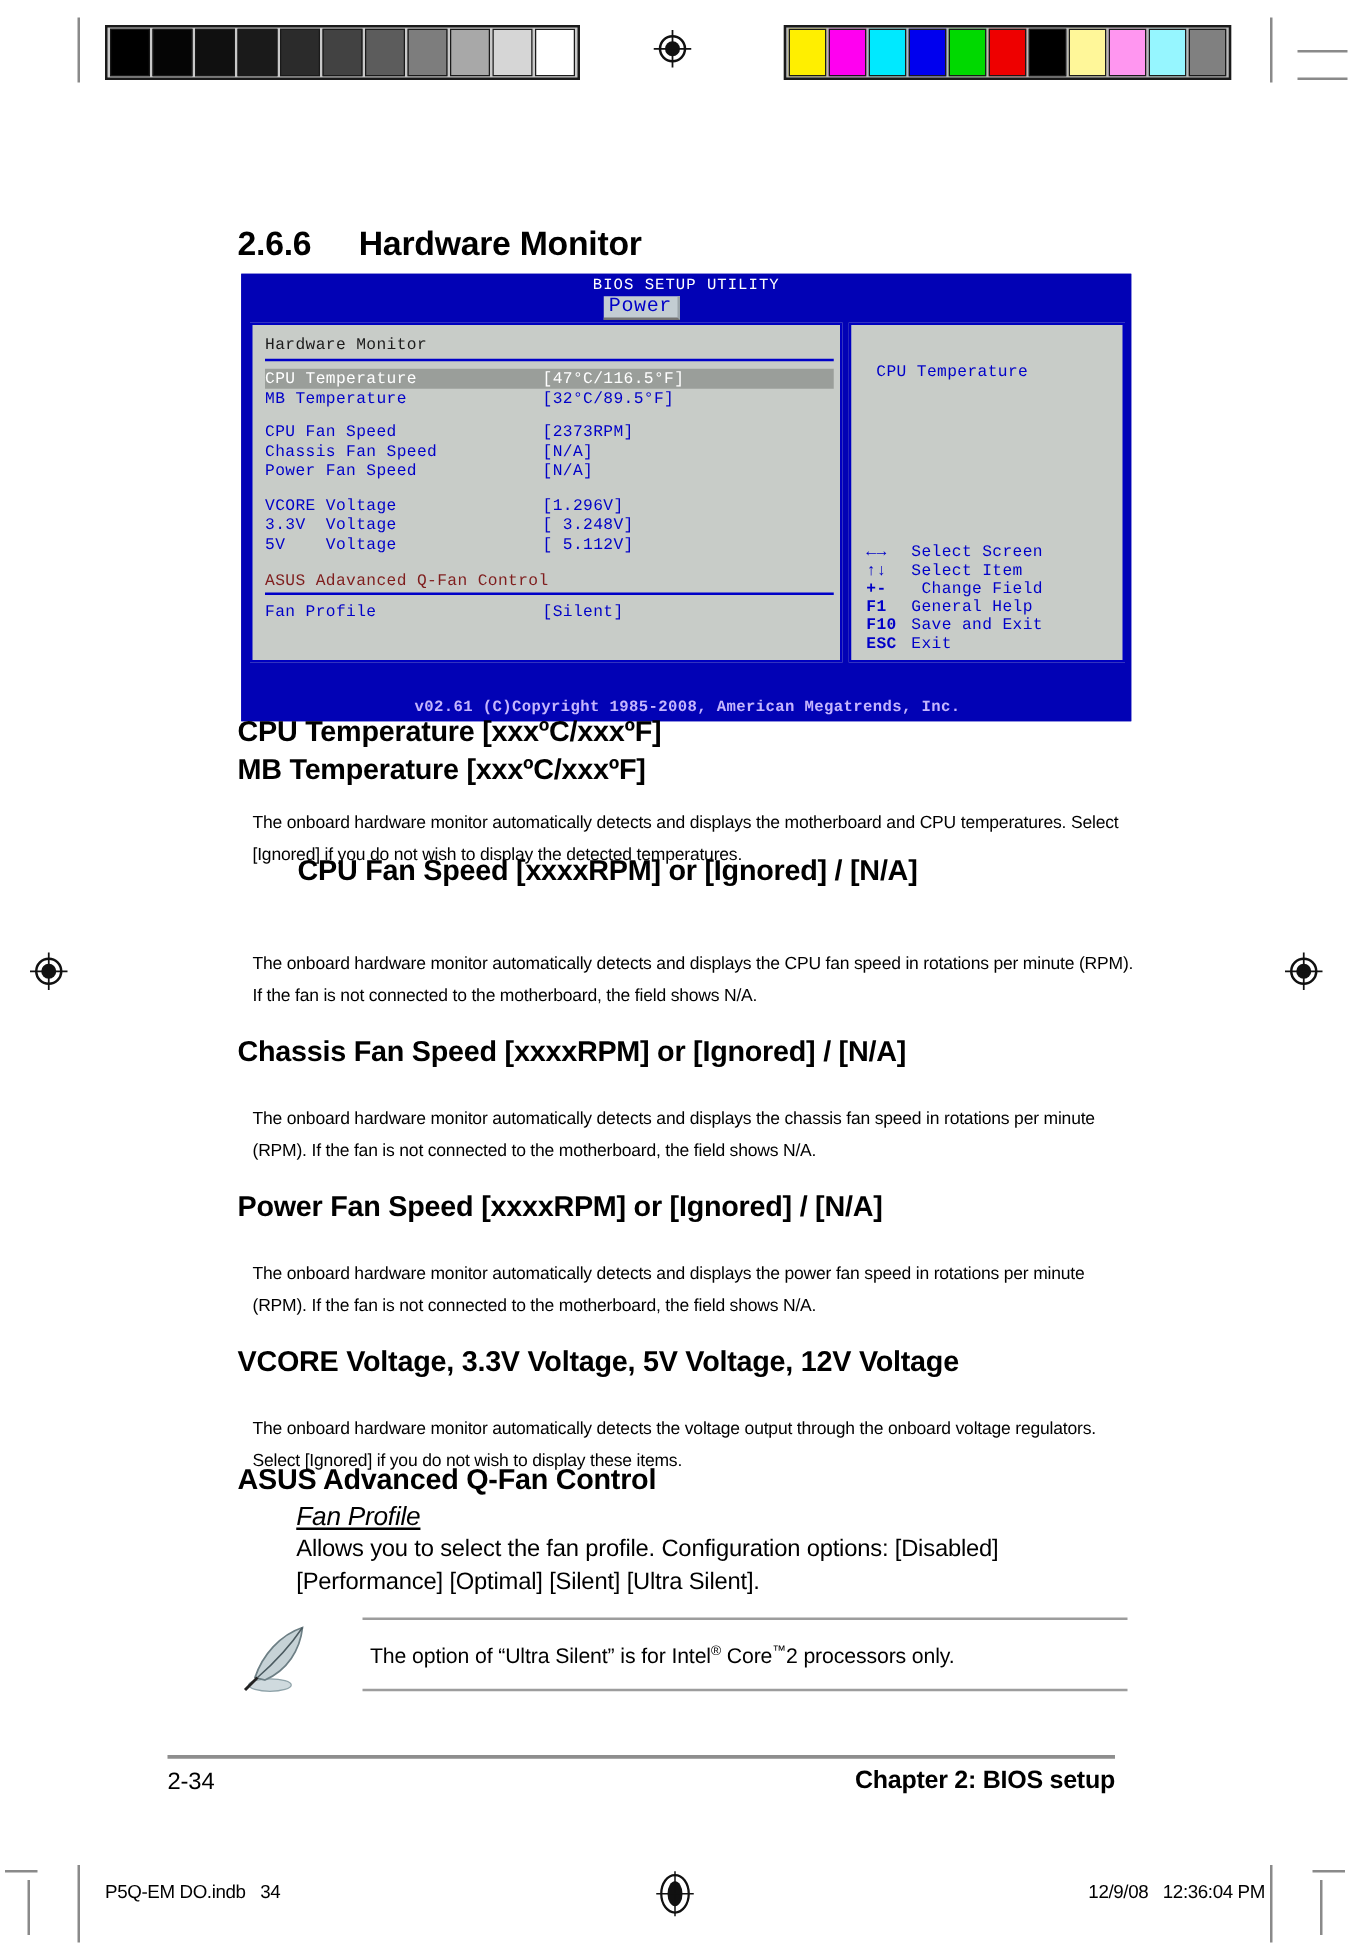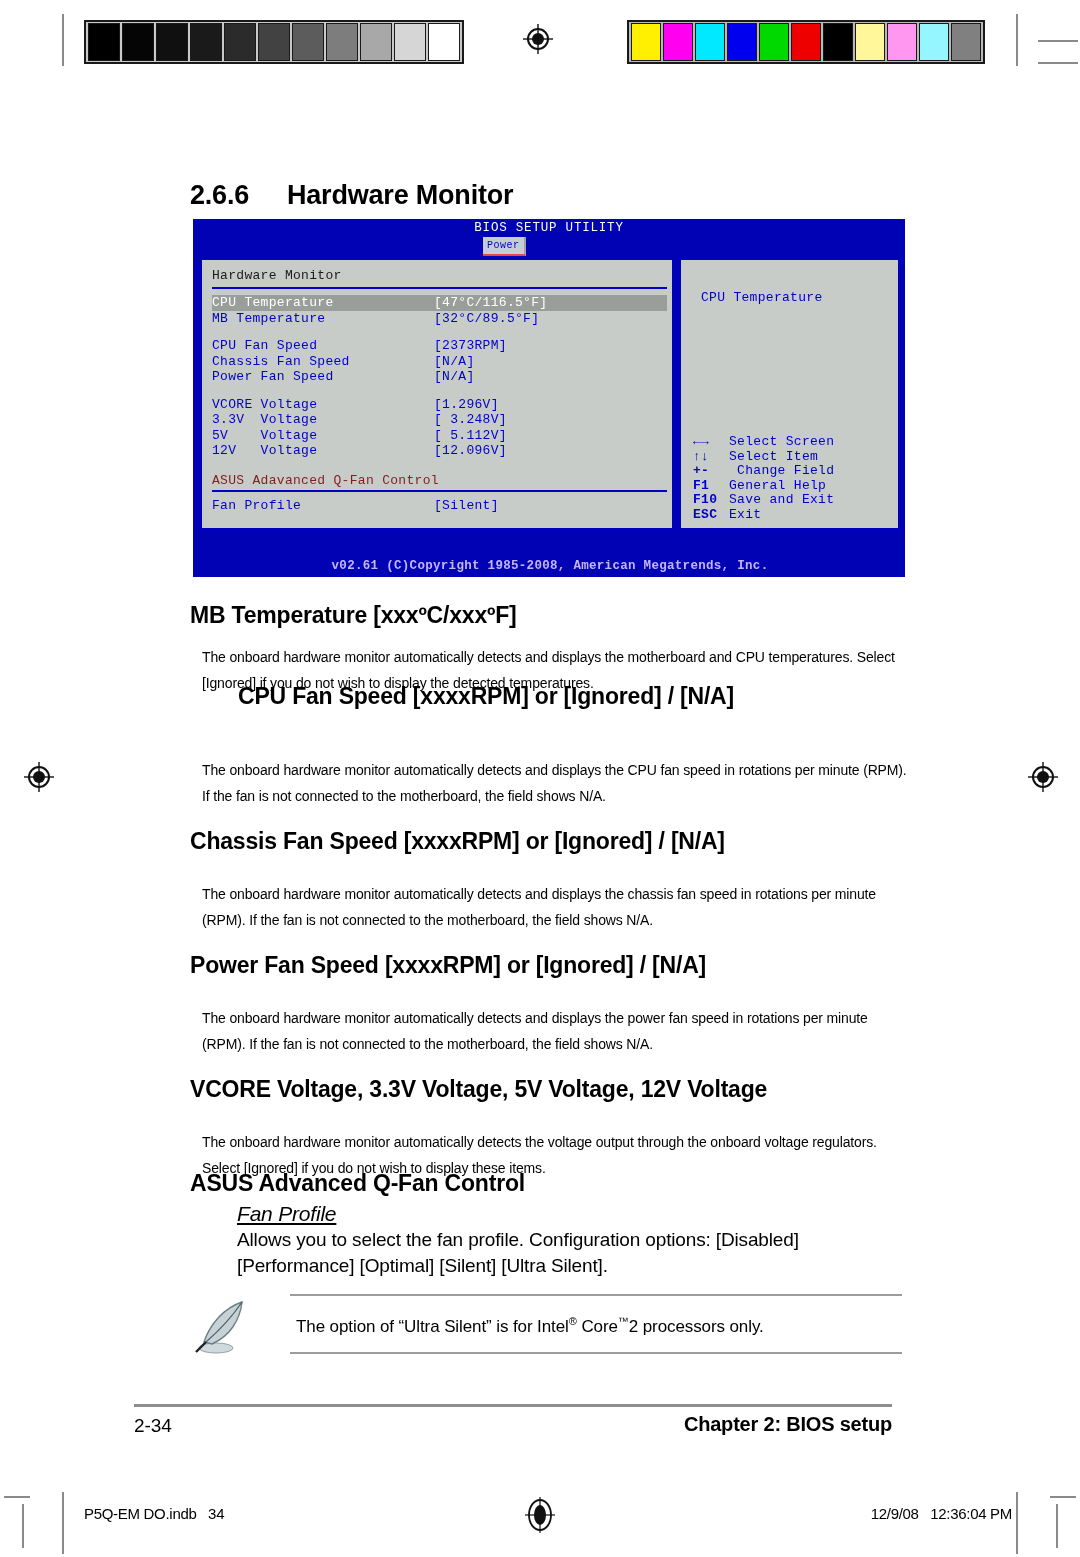--- a/index.html
+++ b/index.html
@@ -95,26 +95,26 @@
   }
   .bios-tabrow {
     height: 18px;
     position: relative;
   }
   .bios-tab {
     position: absolute;
     left: 289px; top: 0;
     background: #c3cdd3;
     color: #0000c8;
-    font-size: 10px;
+    font-size: 16px;
     line-height: 17px;
     padding: 0 4px;
     letter-spacing: 0.5px;
     border-right: 2px solid #9aa4aa;
-    border-bottom: 2px solid #ef4444;
+    border-bottom: 2px solid #737373;
   }
   .bios-body {
     position: absolute;
     left: 6px; top: 38px;
     width: 700px; height: 272px;
     display: flex;
     gap: 5px;
   }
   .bios-left {
     width: 474px;
@@ -408,24 +408,20 @@
           <span class="lbl">VCORE Voltage</span>
           <span class="val">[1.296V]</span>
         </div>
         <div class="row">
           <span class="lbl">3.3V  Voltage</span>
           <span class="val">[ 3.248V]</span>
         </div>
         <div class="row">
           <span class="lbl">5V    Voltage</span>
           <span class="val">[ 5.112V]</span>
-        </div>
-        <div class="row">
-          <span class="lbl">12V   Voltage</span>
-          <span class="val">[12.096V]</span>
         </div>
 
         <div class="gap"></div>
 
         <div class="grp-title">ASUS Adavanced Q-Fan Control</div>
         <div class="hm-sep"></div>
 
         <div class="row">
           <span class="lbl">Fan Profile</span>
           <span class="val">[Silent]</span>
@@ -459,20 +455,21 @@
             <span class="k">ESC</span>
             <span class="d">Exit</span>
           </div>
         </div>
       </div>
     </div>
 
     <div class="bios-footer">v02.61 (C)Copyright 1985-2008, American Megatrends, Inc.</div>
   </div>
 
+  <h3 class="topic" style="top:570px;">CPU Temperature [xxxºC/xxxºF]</h3>
   <h3 class="topic" style="top:600px;">MB Temperature [xxxºC/xxxºF]</h3>
   <p class="body" style="top:632px;">The onboard hardware monitor automatically detects and displays the motherboard and CPU temperatures. Select [Ignored] if you do not wish to display the detected temperatures.</p>
 
   <h3 class="topic" style="top:681px;margin-left:48px;">CPU Fan Speed [xxxxRPM] or [Ignored] / [N/A]</h3>
   <p class="body" style="top:745px;">The onboard hardware monitor automatically detects and displays the CPU fan speed in rotations per minute (RPM). If the fan is not connected to the motherboard, the field shows N/A.</p>
 
   <h3 class="topic" style="top:826px;">Chassis Fan Speed [xxxxRPM] or [Ignored] / [N/A]</h3>
   <p class="body" style="top:869px;">The onboard hardware monitor automatically detects and displays the chassis fan speed in rotations per minute (RPM). If the fan is not connected to the motherboard, the field shows N/A.</p>
 
   <h3 class="topic" style="top:950px;">Power Fan Speed [xxxxRPM] or [Ignored] / [N/A]</h3>

